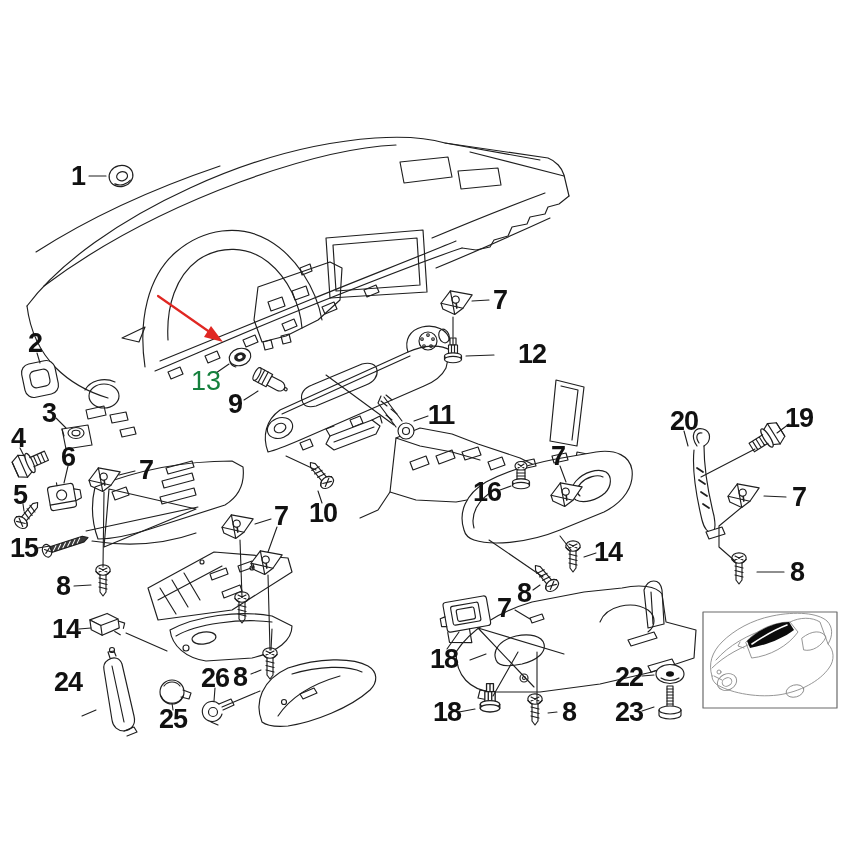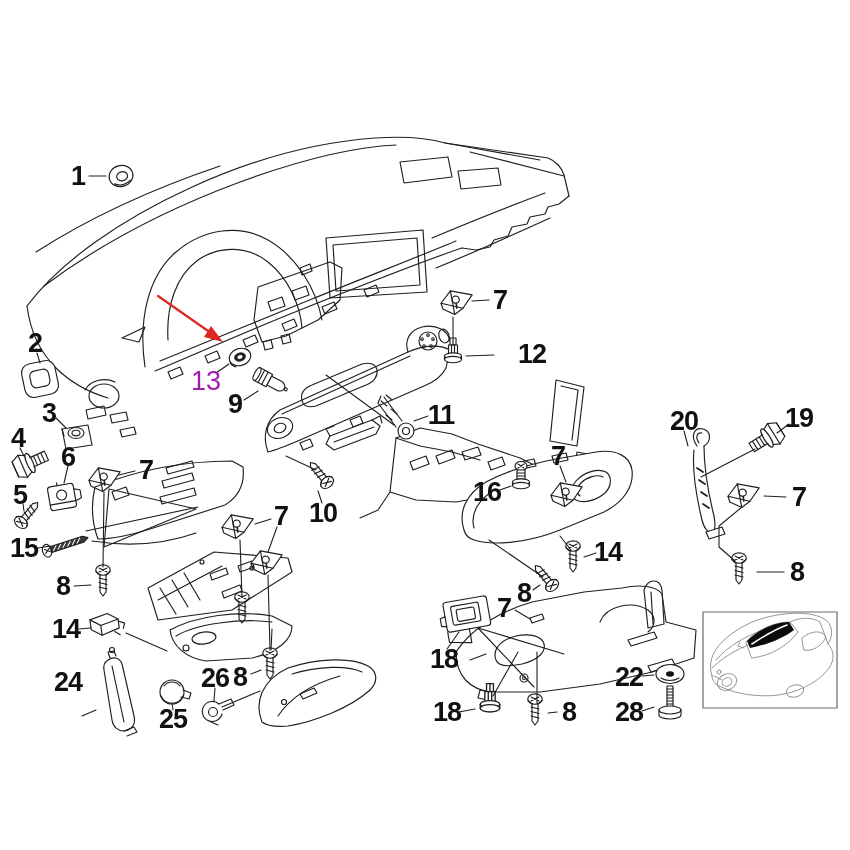--- a/index.html
+++ b/index.html
@@ -2,21 +2,21 @@
 <html><head>
 <meta charset="utf-8">
 <style>
   html,body{margin:0;padding:0;background:#ffffff;}
   #stage{position:relative;width:850px;height:850px;background:#ffffff;overflow:hidden;
          font-family:"Liberation Sans", sans-serif;}
   #art{position:absolute;left:0;top:0;}
   .co{position:absolute;transform:translate(-50%,-50%);
       font:700 27px "Liberation Sans",sans-serif;color:#111;letter-spacing:-1px;
       cursor:pointer;user-select:none;line-height:1;}
-  .co.hl{color:#a21caf;font-weight:400;font-size:27px;letter-spacing:0;}
+  .co.hl{color:#15803d;font-weight:400;font-size:27px;letter-spacing:0;}
 </style>
 </head>
 <body>
 
 <div id="stage">
 
 <svg id="art" width="850" height="850" viewBox="0 0 850 850">
   <g stroke="#1f1f1f" stroke-width="1.15" fill="none" stroke-linecap="round" stroke-linejoin="round">
 
     <g>
@@ -458,20 +458,20 @@
   <div class="co" style="left:532px;top:354px">12</div>
   <div class="co" style="left:487px;top:492px">16</div>
   <div class="co" style="left:558px;top:456px">7</div>
   <div class="co" style="left:608px;top:552px">14</div>
   <div class="co" style="left:524px;top:593px">8</div>
   <div class="co" style="left:444px;top:659px">18</div>
   <div class="co" style="left:504px;top:608px">7</div>
   <div class="co" style="left:447px;top:712px">18</div>
   <div class="co" style="left:569px;top:712px">8</div>
   <div class="co" style="left:629px;top:677px">22</div>
-  <div class="co" style="left:629px;top:712px">28</div>
+  <div class="co" style="left:629px;top:712px">23</div>
   <div class="co" style="left:684px;top:421px">20</div>
   <div class="co" style="left:799px;top:418px">19</div>
   <div class="co" style="left:799px;top:497px">7</div>
   <div class="co" style="left:797px;top:572px">8</div>
 </div>
 
 </div>
 
 </body></html>

